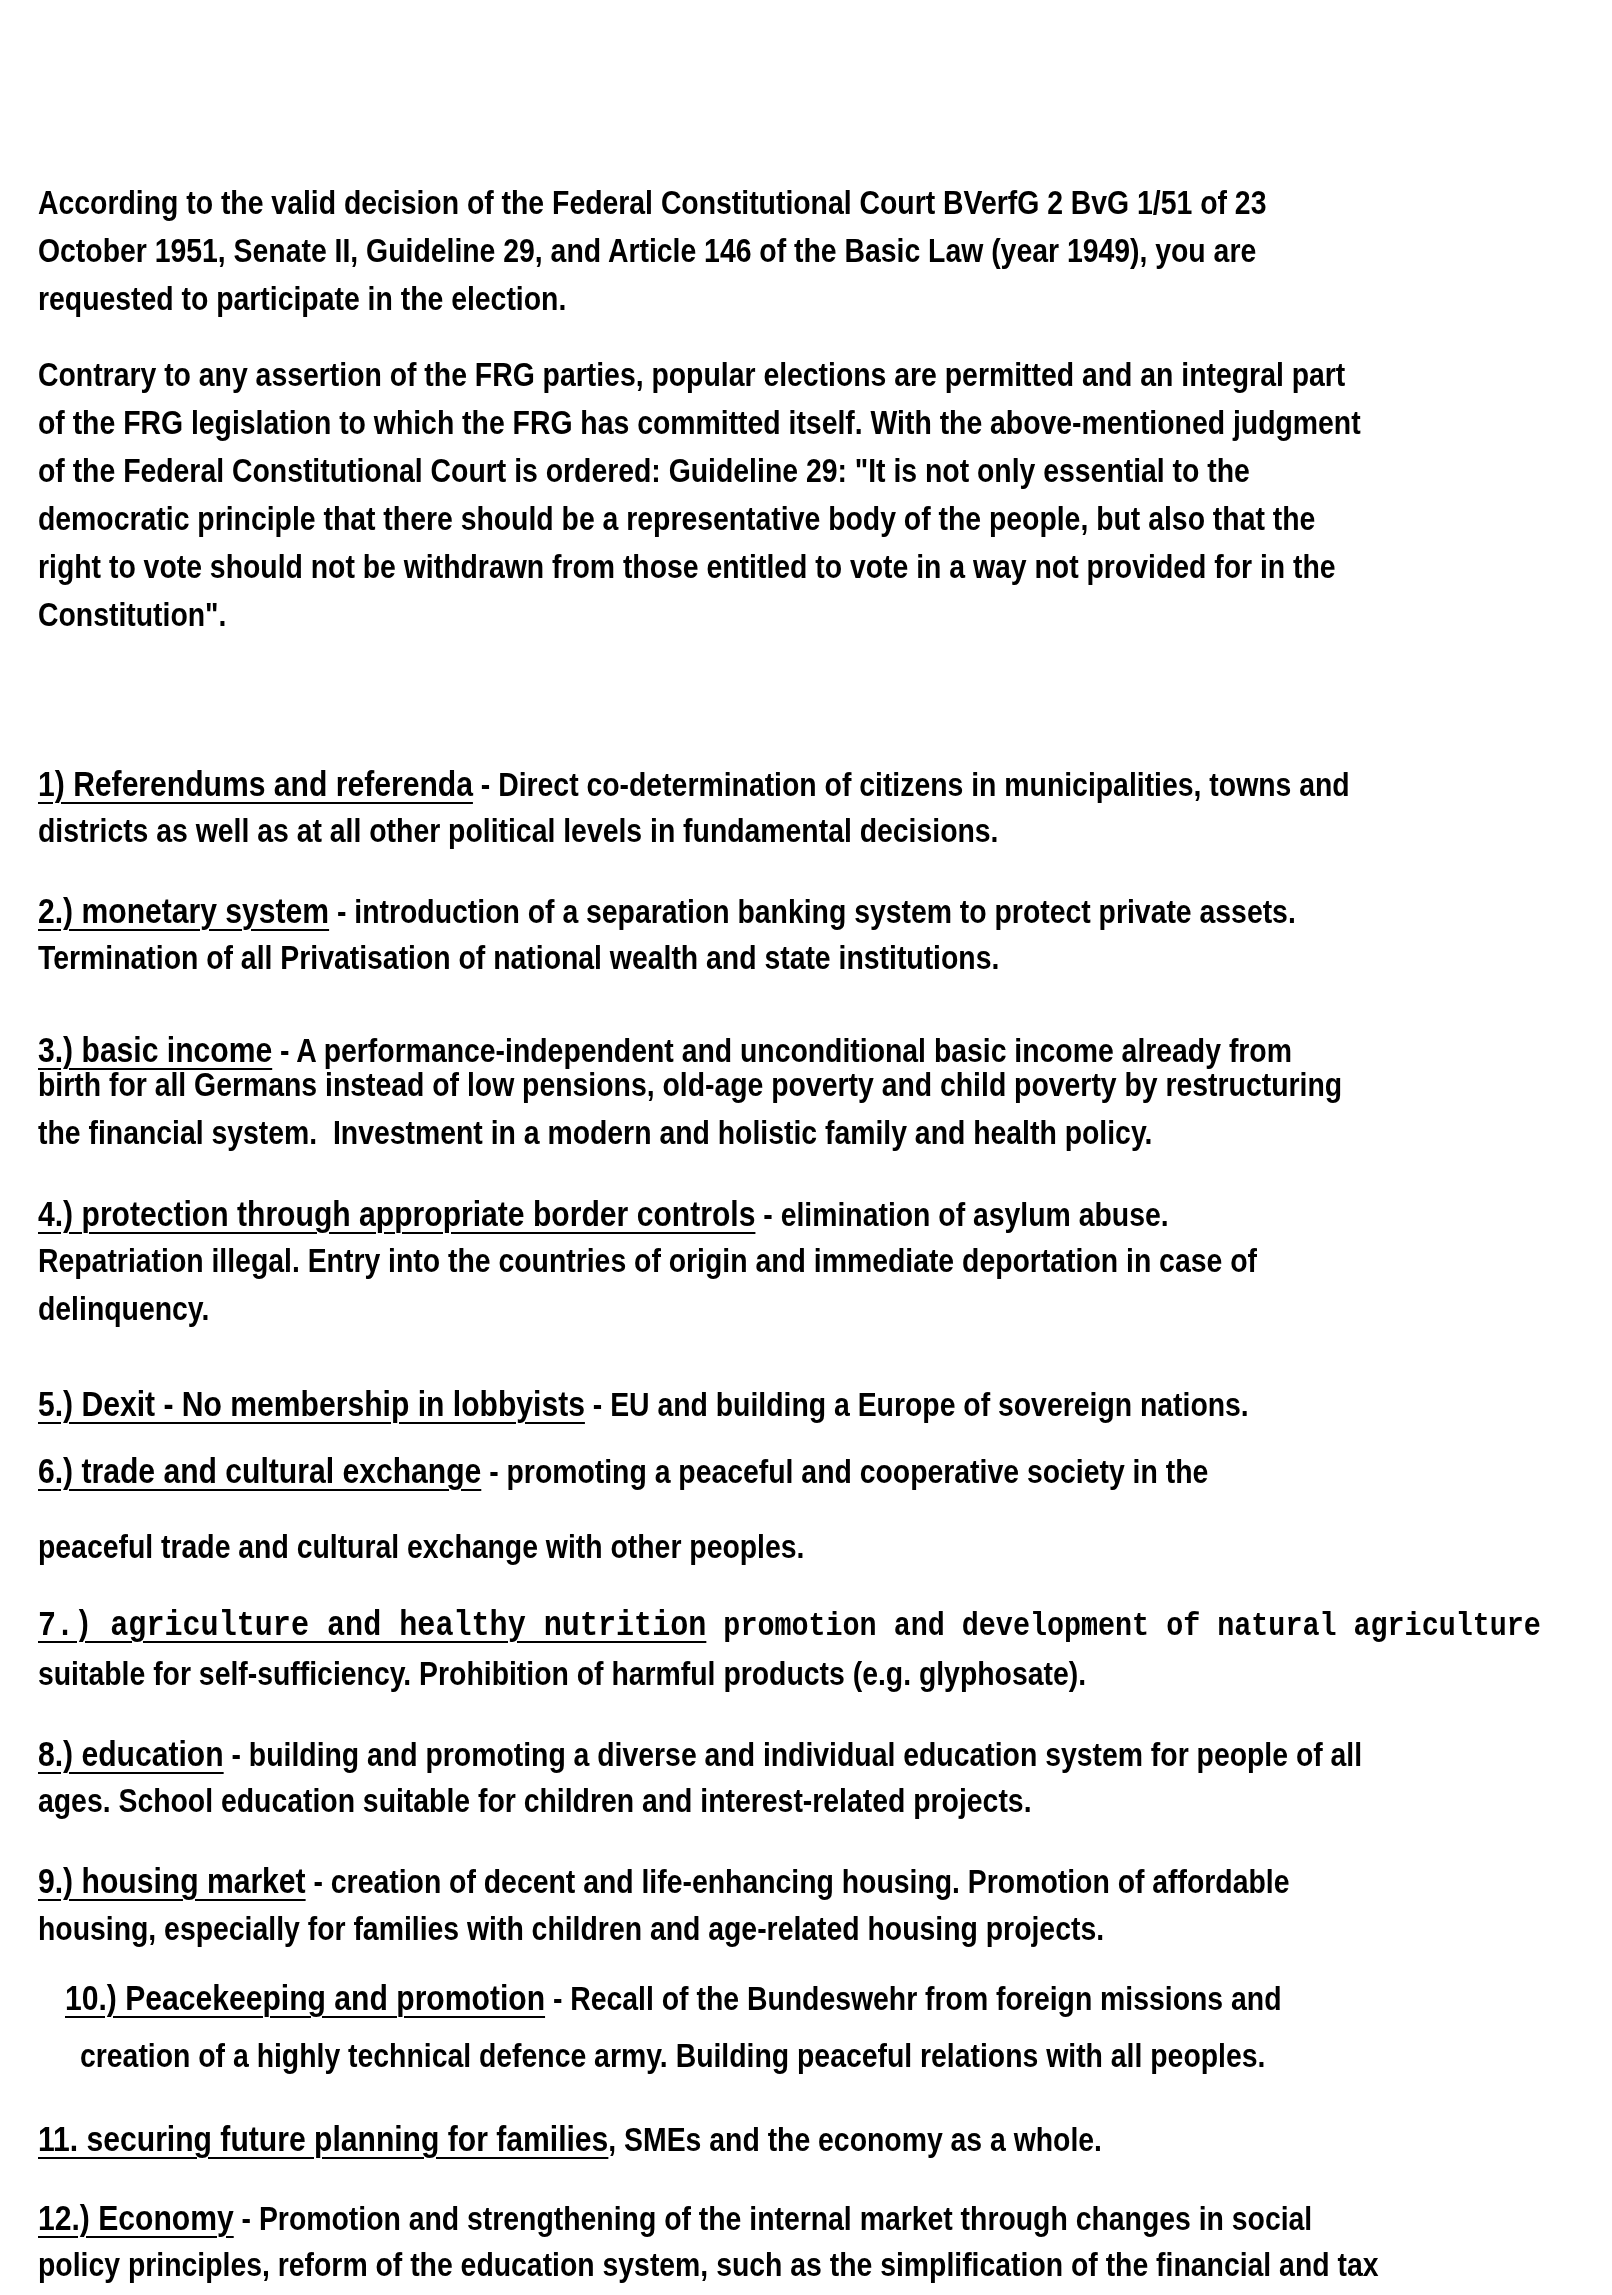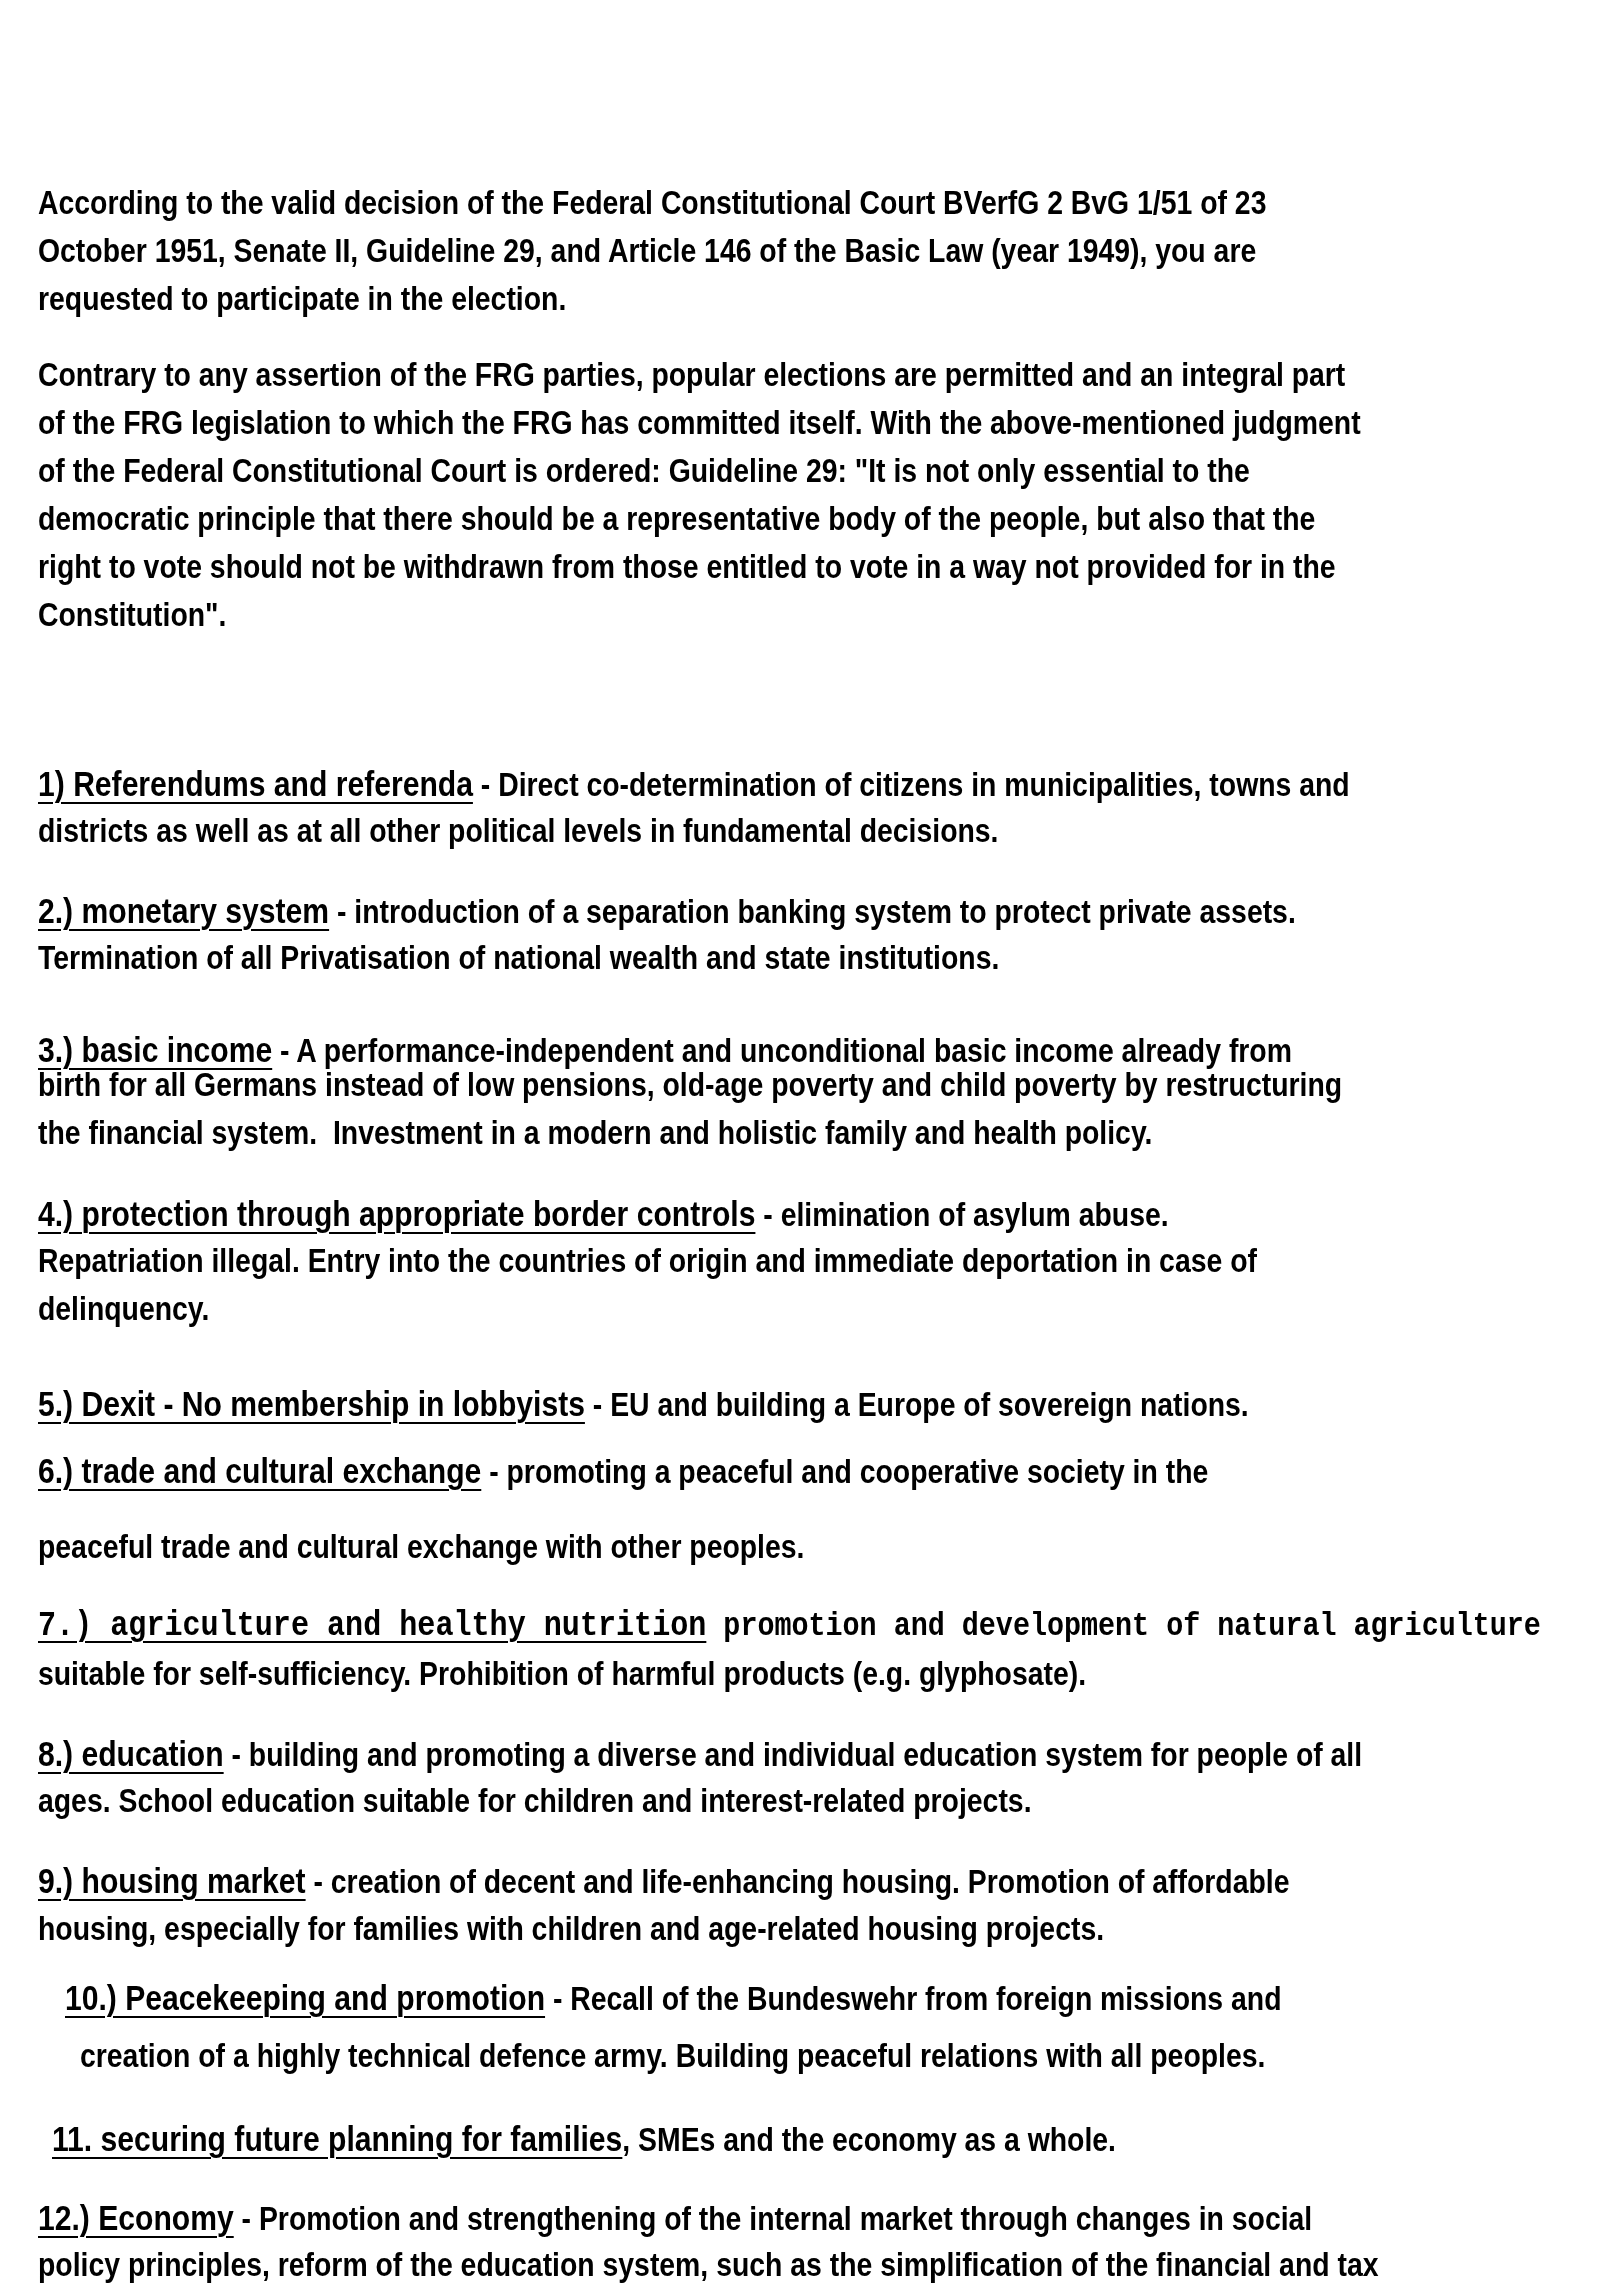--- a/index.html
+++ b/index.html
@@ -78,21 +78,21 @@
       </div>
       <div>
         <div class="line" style="top: 1863px;"><span class="cond"><span class="u label">9.) housing market</span><span style="white-space: pre;"> - creation of decent and life-enhancing housing. Promotion of affordable</span></span></div>
         <div class="line" style="top: 1912px;"><span class="cond" style="white-space: pre;">housing, especially for families with children and age-related housing projects.</span></div>
       </div>
       <div>
         <div class="line" style="top: 1980px; margin-left: 27px;"><span class="cond"><span class="u label">10.) Peacekeeping and promotion</span><span style="white-space: pre;"> - Recall of the Bundeswehr from foreign missions and</span></span></div>
         <div class="line" style="top: 2039px; margin-left: 42px;"><span class="cond" style="white-space: pre;">creation of a highly technical defence army. Building peaceful relations with all peoples.</span></div>
       </div>
       <div>
-        <div class="line" style="top: 2121px; margin-left: 14px;"><span class="cond"><span class="u label">11. securing future planning for families</span><span style="white-space: pre;">, SMEs and the economy as a whole.</span></span></div>
+        <div class="line" style="top: 2121px;"><span class="cond"><span class="u label">11. securing future planning for families</span><span style="white-space: pre;">, SMEs and the economy as a whole.</span></span></div>
       </div>
       <div>
         <div class="line" style="top: 2200px; text-decoration: underline;"><span class="cond"><span class="u label">12.) Economy</span><span style="white-space: pre;"> - Promotion and strengthening of the internal market through changes in social</span></span></div>
         <div class="line" style="top: 2248px;"><span class="cond" style="white-space: pre;">policy principles, reform of the education system, such as the simplification of the financial and tax</span></div>
       </div>
     </div>
 </div>
 
 
 </body></html>

